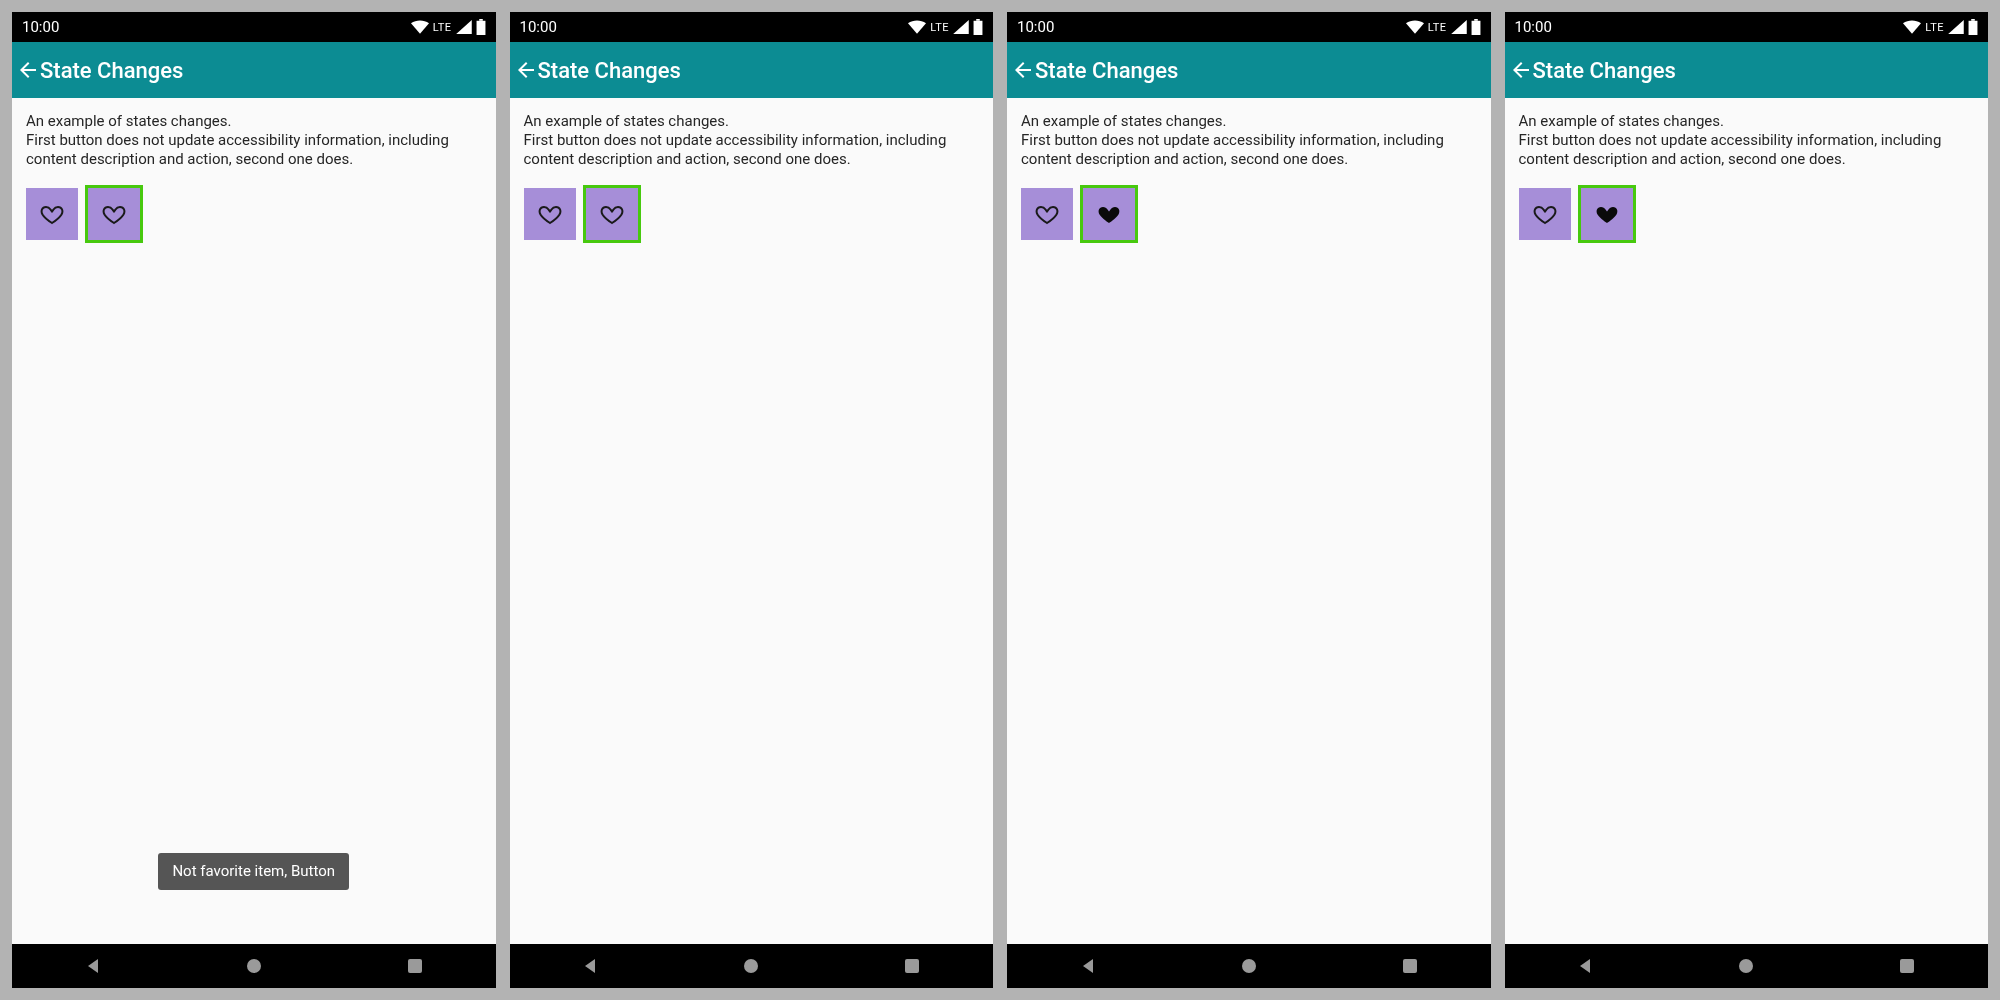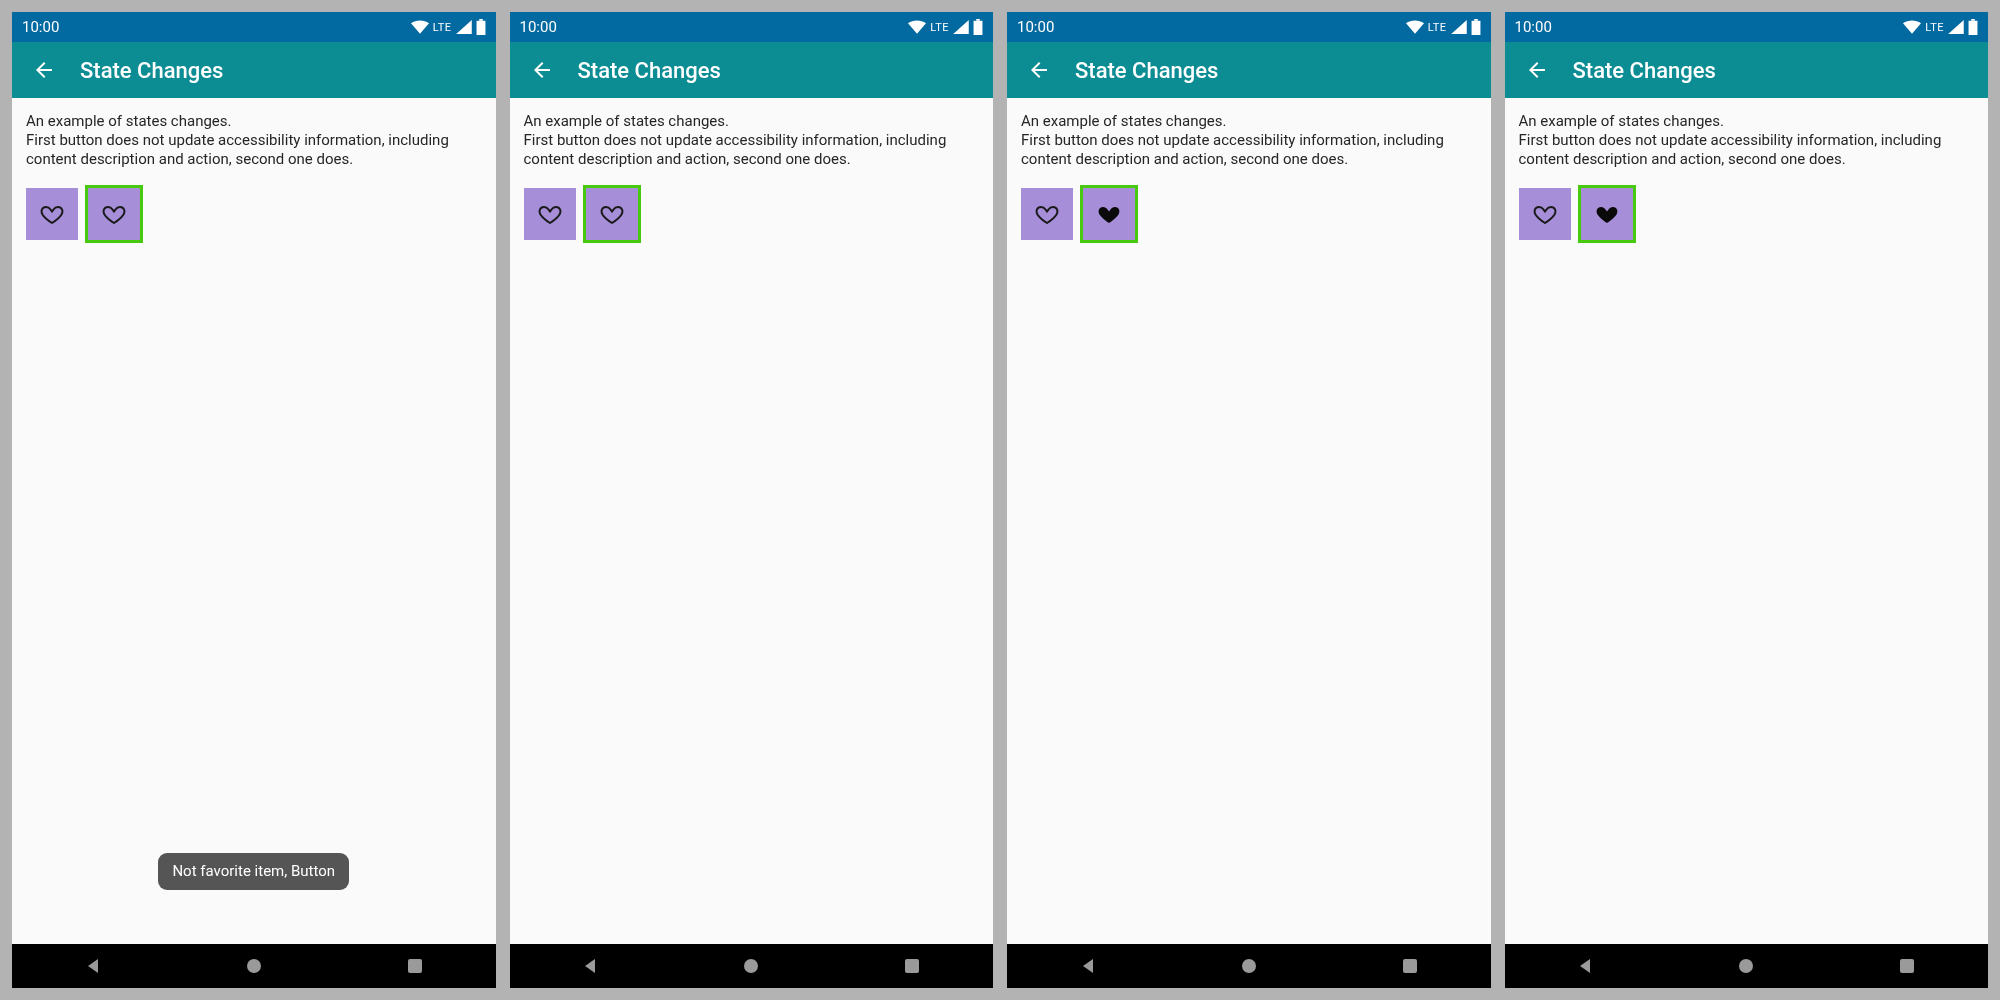--- a/index.html
+++ b/index.html
@@ -14,39 +14,38 @@
   }
   .screen {
     flex: 1;
     background: #fafafa;
     display: flex;
     flex-direction: column;
     position: relative;
     overflow: hidden;
   }
   .statusbar {
-    background: #0369a1;
+    background: #000000;
     color: #fff;
     height: 30px;
     display: flex;
     align-items: center;
     padding: 0 10px;
     font-size: 15px;
   }
   .statusbar .time { flex: 1; }
   .statusbar .icons { display: flex; align-items: center; gap: 4px; }
   .statusbar .lte { font-size: 11px; letter-spacing: 0.5px; }
   .appbar {
     background: #0c8c93;
     color: #fff;
     height: 56px;
     display: flex;
     align-items: center;
-    padding: 0 20px;
-    gap: 24px;
+    padding: 0 4px;
   }
   .appbar .title { font-size: 22px; font-weight: 500; }
   .content {
     flex: 1;
     background: #fafafa;
     padding: 14px 2px 0 14px;
     color: #262626;
     font-size: 15px;
     line-height: 1.25;
     position: relative;
@@ -65,21 +64,21 @@
     left: 0; right: 0;
     bottom: 54px;
     display: flex;
     justify-content: center;
   }
   .toast {
     background: #555;
     color: #fff;
     font-size: 15px;
     padding: 9px 14px;
-    border-radius: 9px;
+    border-radius: 3px;
     white-space: nowrap;
   }
   .navbar {
     background: #000;
     height: 44px;
     display: flex;
     align-items: center;
     justify-content: space-around;
   }
   .navbtn { width: 44px; height: 44px; display:flex; align-items:center; justify-content:center; }

